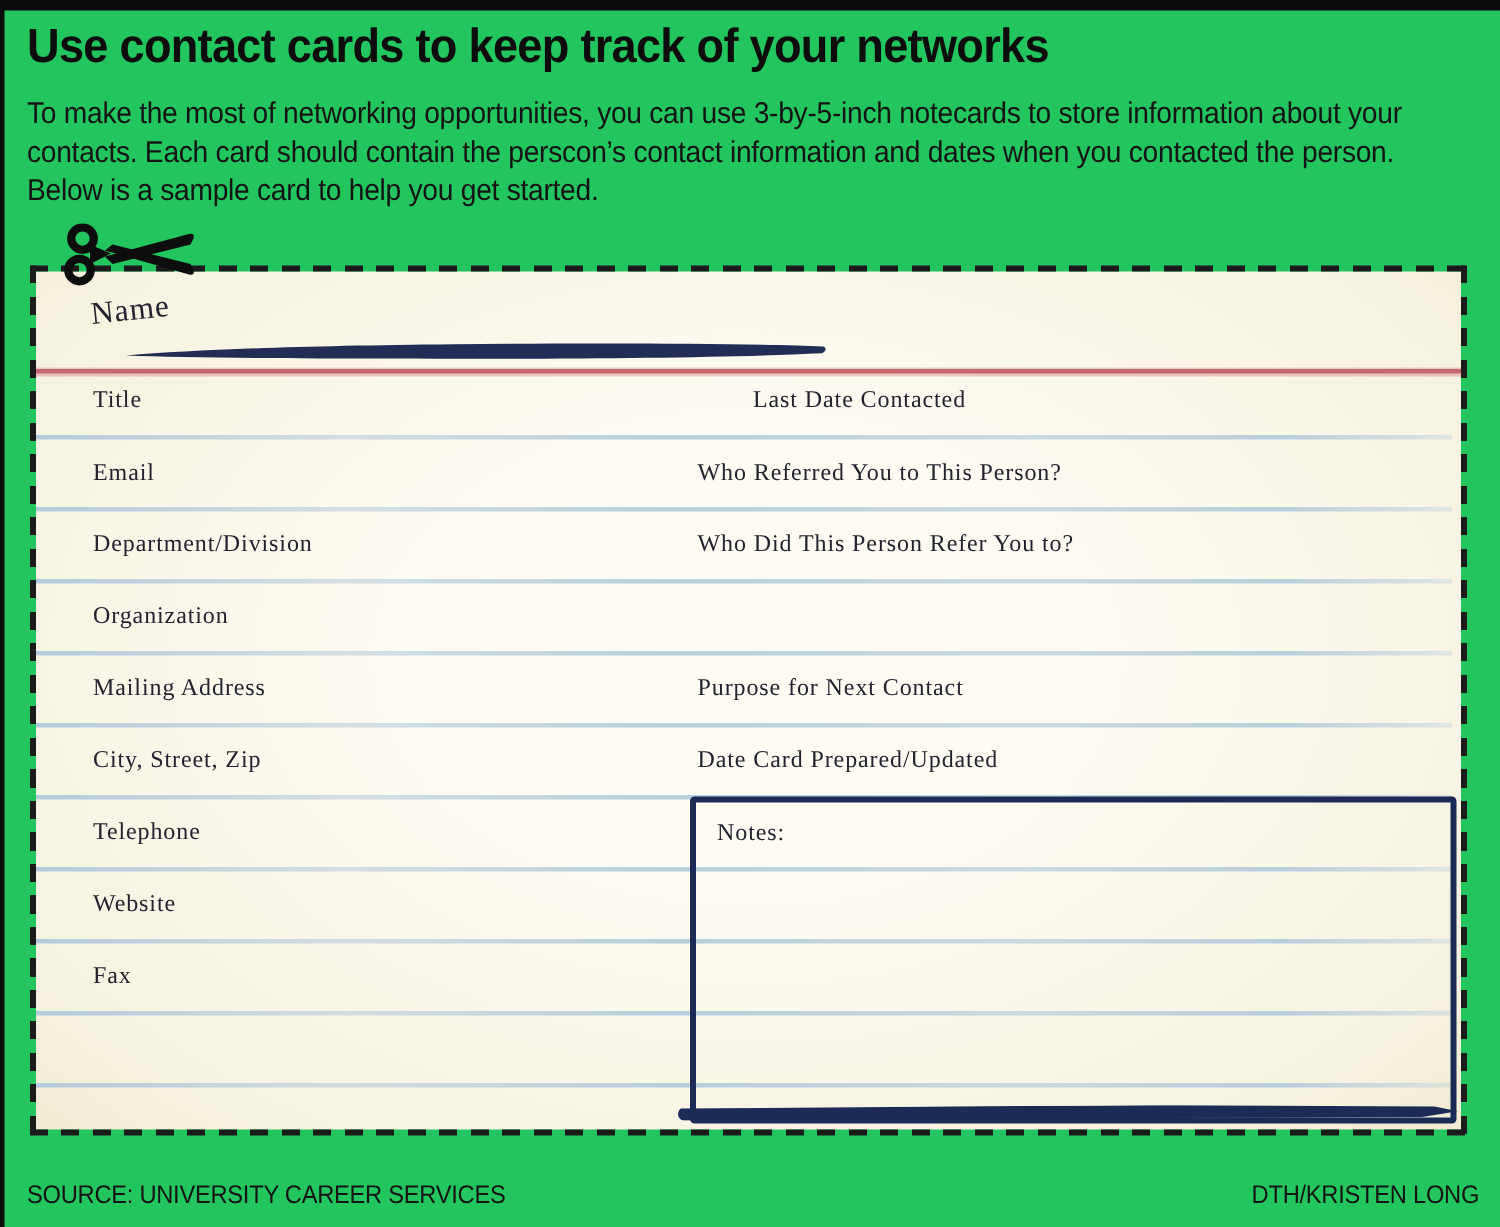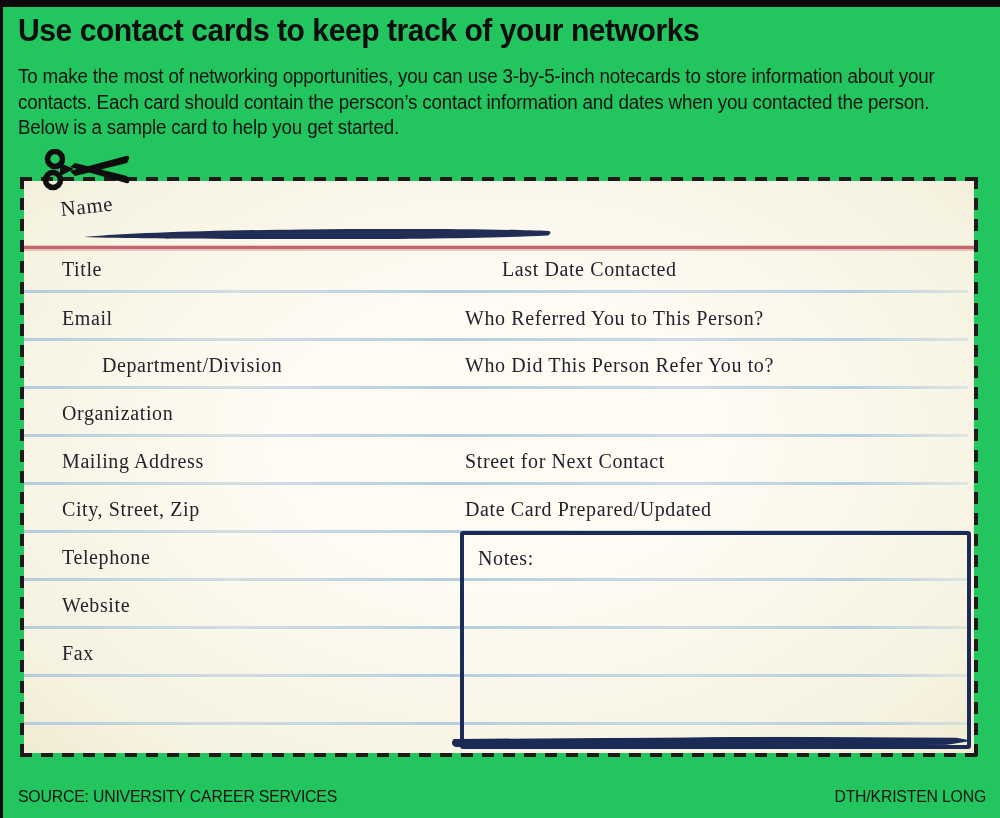--- a/index.html
+++ b/index.html
@@ -45,21 +45,21 @@
       rgba(176,202,220,.9) 88%, rgba(176,202,220,.35));
   }
   .red-line{
     position:absolute;left:24px;top:246px;width:950px;height:3px;
     background:#c5666f;box-shadow:0 2px 0 rgba(197,102,111,.35), 0 -1px 0 rgba(197,102,111,.3);
   }
 
   
   .hand{
     position:absolute;font-family:cursive;
-    font-size:20px;color:#23232e;letter-spacing:.6px;white-space:nowrap;
+    font-size:16px;color:#23232e;letter-spacing:.6px;white-space:nowrap;
   }
   .name-label{font-size:21px;transform:rotate(-6deg);transform-origin:left bottom;}
 
   .scribble{position:absolute;left:82px;top:226px;}
   .scissors{position:absolute;left:42px;top:149px;}
 
   .notes-box{
     position:absolute;left:460px;top:531px;width:503px;height:210px;
     border:4px solid #1c2a56;border-radius:3px;background:transparent;
   }
@@ -126,32 +126,32 @@
   <div class="blue-line" style="top:434px;"></div>
   <div class="blue-line" style="top:482px;"></div>
   <div class="blue-line" style="top:530px;"></div>
   <div class="blue-line" style="top:578px;"></div>
   <div class="blue-line" style="top:626px;"></div>
   <div class="blue-line" style="top:674px;"></div>
   <div class="blue-line" style="top:722px;"></div>
 
   <div class="hand" style="left:62px;top:258px;">Title</div>
   <div class="hand" style="left:62px;top:307px;text-align:right;">Email</div>
-  <div class="hand" style="left:62px;top:354px;margin-left:40px;">Department/Division</div>
+  <div class="hand" style="left:62px;top:354px;">Department/Division</div>
   <div class="hand" style="left:62px;top:402px;text-align:right;">Organization</div>
   <div class="hand" style="left:62px;top:450px;">Mailing Address</div>
   <div class="hand" style="left:62px;top:498px;">City, Street, Zip</div>
   <div class="hand" style="left:62px;top:546px;">Telephone</div>
   <div class="hand" style="left:62px;top:594px;">Website</div>
   <div class="hand" style="left:62px;top:642px;">Fax</div>
 
   <div class="hand" style="left:465px;top:258px;margin-left:37px;">Last Date Contacted</div>
   <div class="hand" style="left:465px;top:307px;">Who Referred You to This Person?</div>
   <div class="hand" style="left:465px;top:354px;text-align:right;">Who Did This Person Refer You to?</div>
-  <div class="hand" style="left:465px;top:450px;">Street for Next Contact</div>
+  <div class="hand" style="left:465px;top:450px;">Purpose for Next Contact</div>
   <div class="hand" style="left:465px;top:498px;">Date Card Prepared/Updated</div>
 
   <div class="notes-box"></div>
   <div class="hand" style="left:478px;top:547px;">Notes:</div>
   <div class="notes-bottom-stroke"></div>
 
   <div class="source-line">SOURCE: UNIVERSITY CAREER SERVICES</div>
   <div class="credit-line">DTH/KRISTEN LONG</div>
 
 </div>

